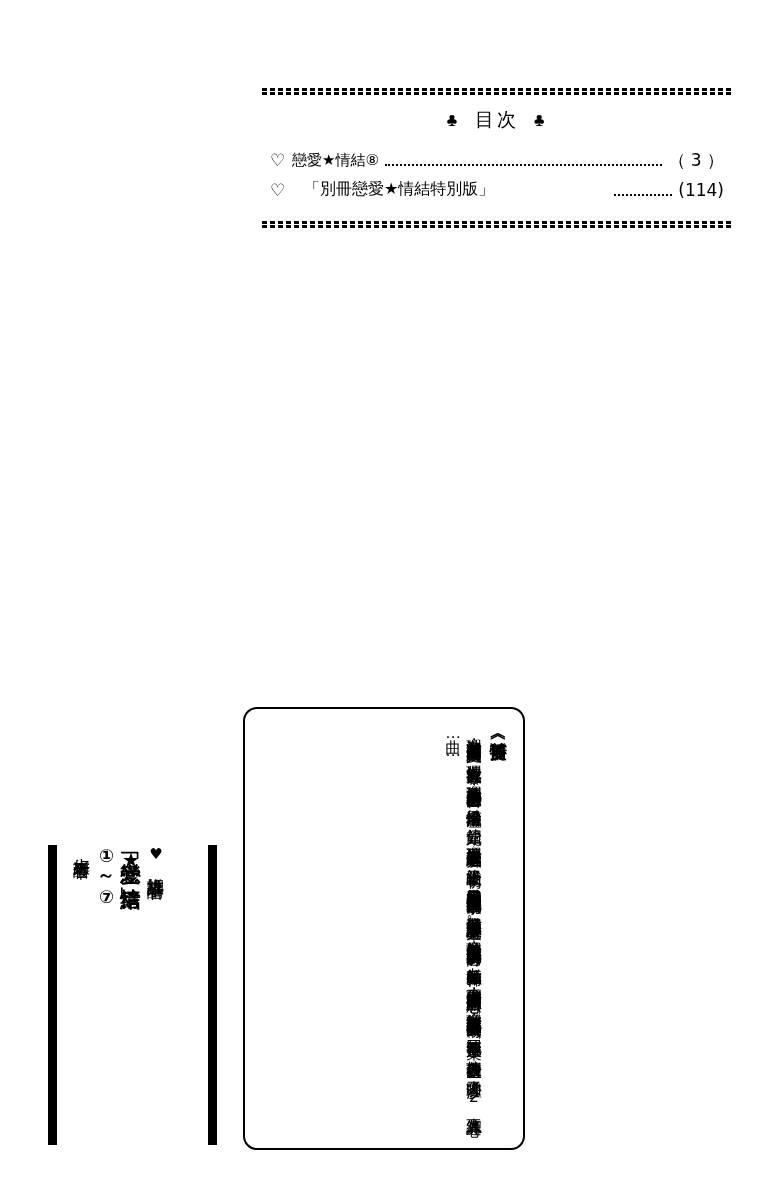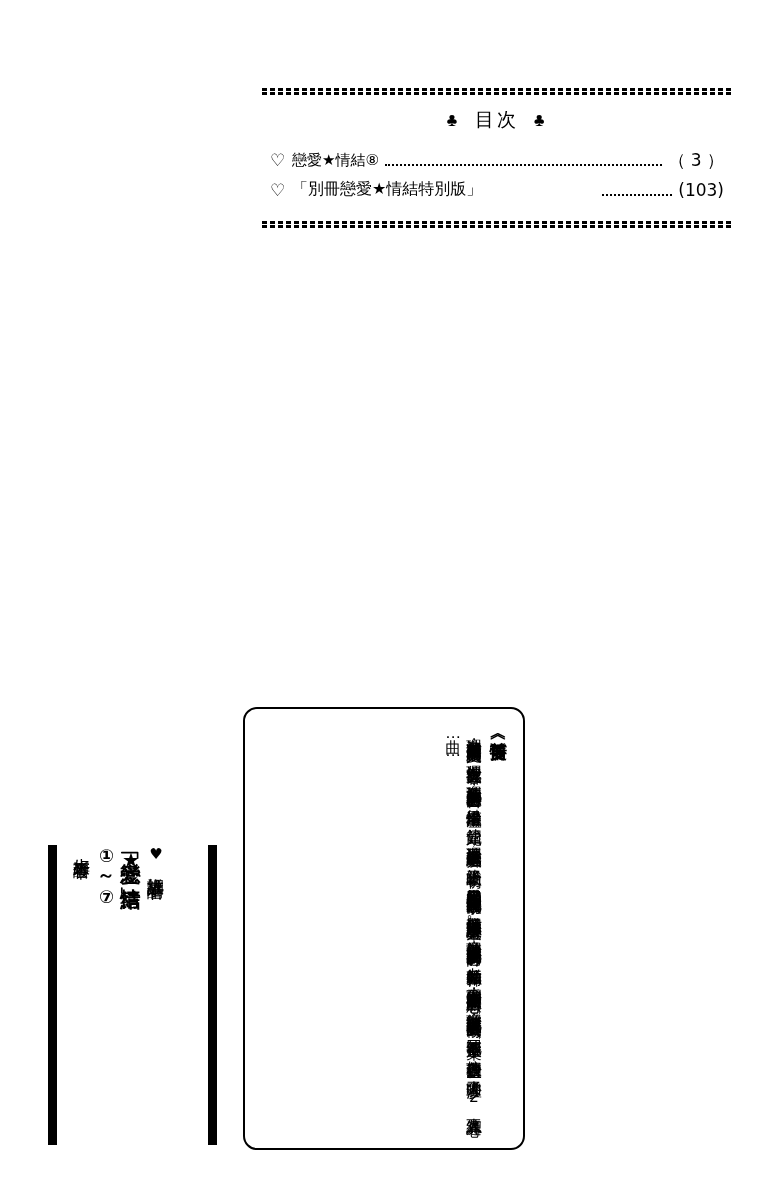--- a/index.html
+++ b/index.html
@@ -74,20 +74,21 @@
   }
   .toc-label {
     font-size: 15px;
     line-height: 26px;
     white-space: nowrap;
   }
   .toc-sub {
     font-size: 16px;
     line-height: 24px;
     white-space: nowrap;
+    margin-left: 12px;
   }
   .toc-dots {
     flex: 1 1 auto;
     border-bottom: 2px dotted #000;
     height: 17px;
     margin: 0 6px;
     min-width: 20px;
   }
   .toc-page {
     font-size: 17px;
@@ -205,21 +206,21 @@
       <span class="toc-dots"></span>
       <span class="toc-page">（ 3 ）</span>
     </div>
 
     <div class="toc-row second">
       <span class="toc-mark">♡</span>
       <span class="toc-label-wrap">
         <span class="toc-sub">「別冊戀愛★情結特別版」</span>
       </span>
       <span class="toc-dots"></span>
-      <span class="toc-page">(103)</span>
+      <span class="toc-page">(114)</span>
     </div>
 
   </div>
 
   <div class="toc-rule toc-bottom-rule"></div>
 </div>
 
 <div class="synopsis-box">
   <div class="synopsis-inner">
     <div class="synopsis-heading">《前情提要》</div>

